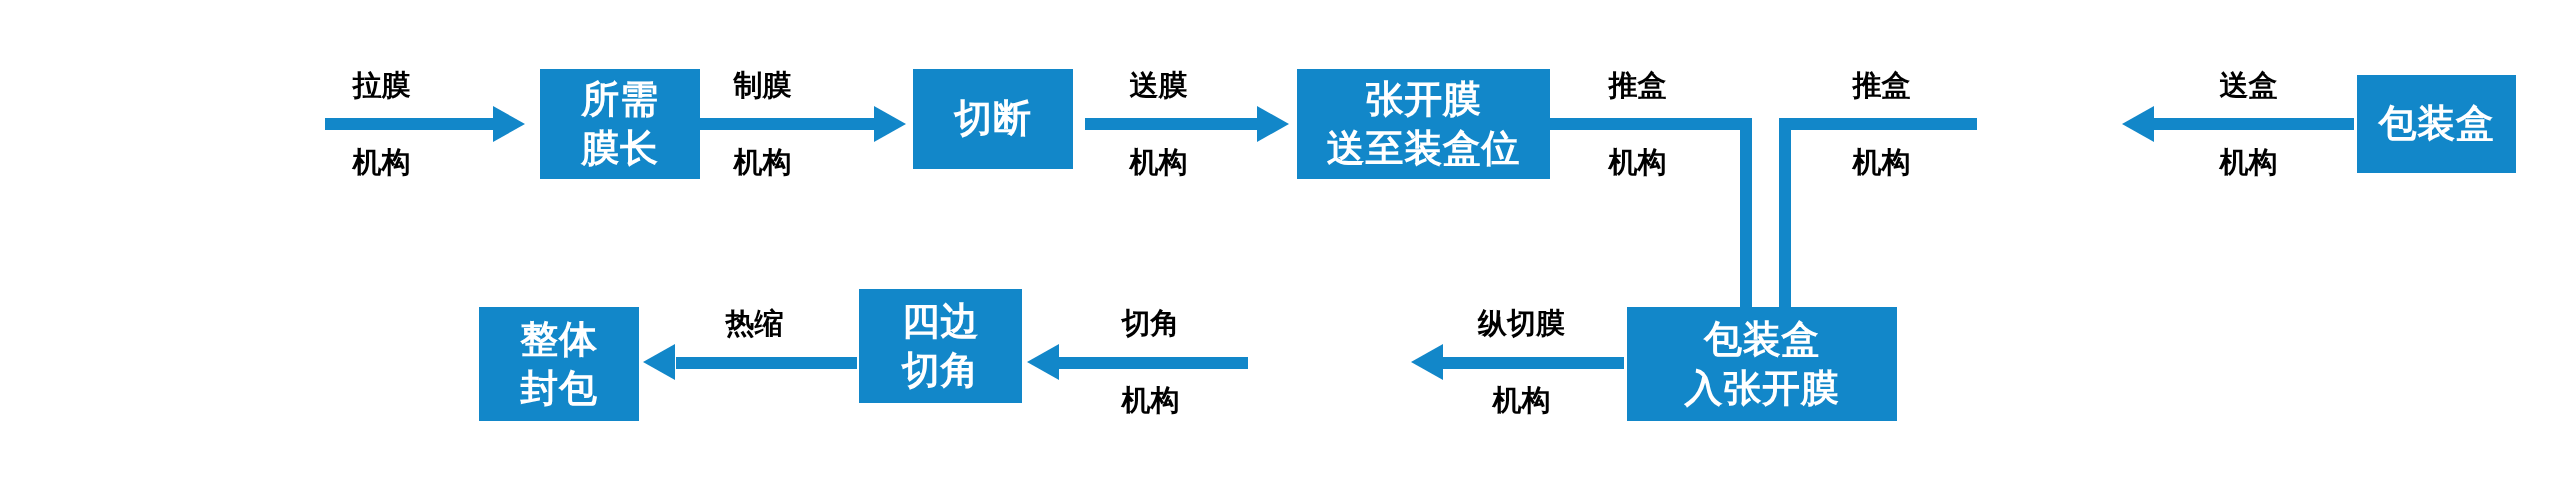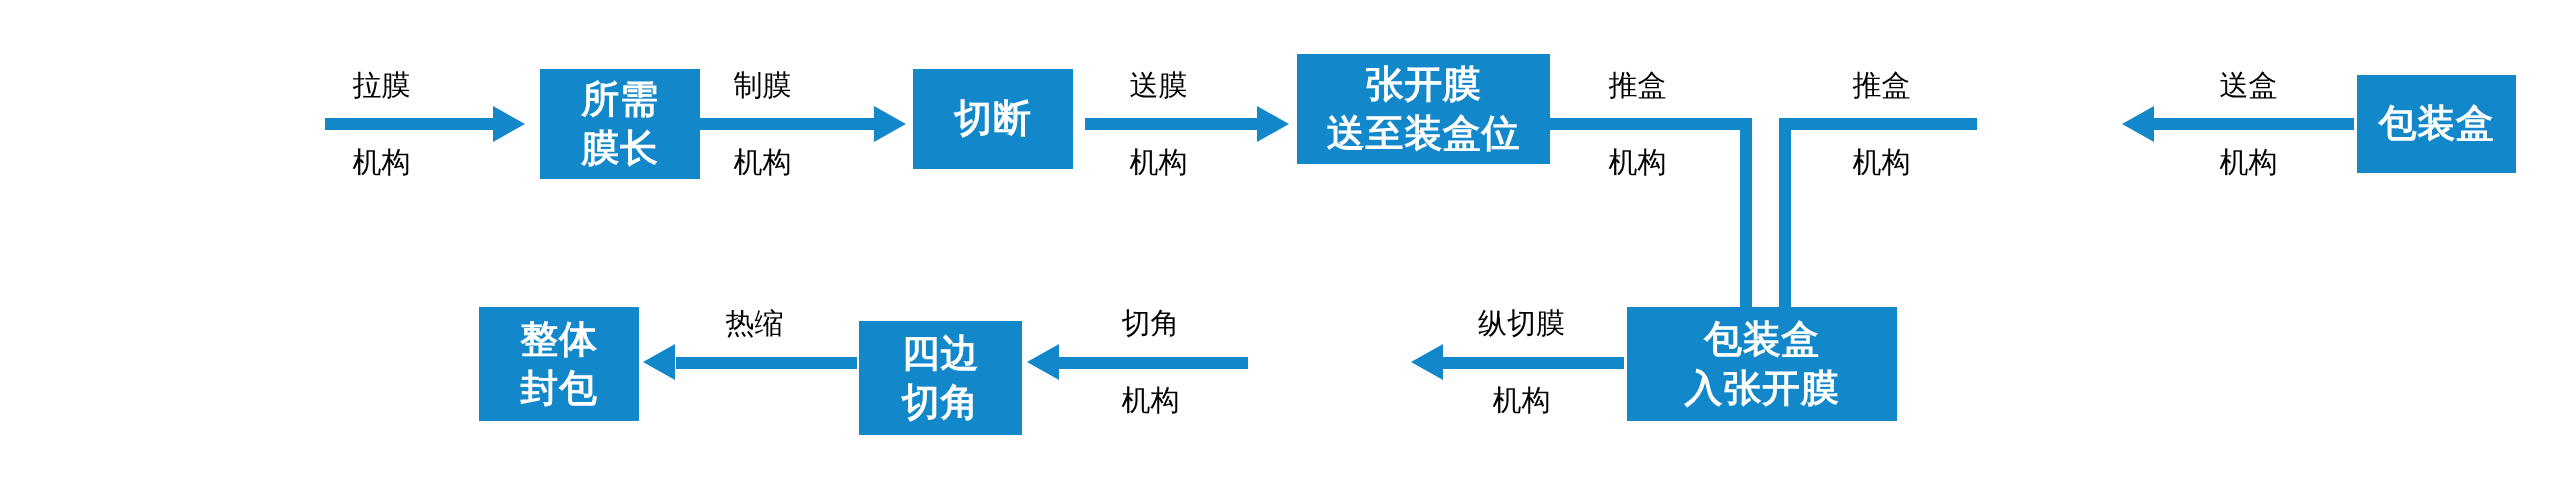--- a/index.html
+++ b/index.html
@@ -61,57 +61,57 @@
   .label {
     position: absolute;
     width: 147px;
     height: 109px;
     display: flex;
     flex-direction: column;
     justify-content: space-between;
     align-items: center;
     color: var(--label-text);
     font-size: 29px;
-    font-weight: normal;
+    font-weight: bold;
     line-height: 1.1;
     text-align: center;
   }
 </style>
 </head>
 <body>
 
 <div class="canvas">
 
 
   <div class="box" style="left:540px;top:69px;width:160px;height:110px">
     <span>所需</span>
     <span>膜长</span>
   </div>
 
   <div class="box" style="left:913px;top:69px;width:160px;height:100px">
     <span>切断</span>
   </div>
 
-  <div class="box" style="left:1297px;top:54px;width:253px;height:110px">
+  <div class="box" style="left:1297px;top:69px;width:253px;height:110px">
     <span>张开膜</span>
     <span>送至装盒位</span>
   </div>
 
 
   <div class="box" style="left:2357px;top:75px;width:159px;height:98px">
     <span>包装盒</span>
   </div>
 
   <div class="box" style="left:1627px;top:307px;width:270px;height:114px">
     <span>包装盒</span>
     <span>入张开膜</span>
   </div>
 
 
-  <div class="box" style="left:859px;top:321px;width:163px;height:114px">
+  <div class="box" style="left:859px;top:289px;width:163px;height:114px">
     <span>四边</span>
     <span>切角</span>
   </div>
 
   <div class="box" style="left:479px;top:307px;width:160px;height:114px">
     <span>整体</span>
     <span>封包</span>
   </div>
 
   <div class="shaft" style="left:325px;top:118px;width:169px"></div>

